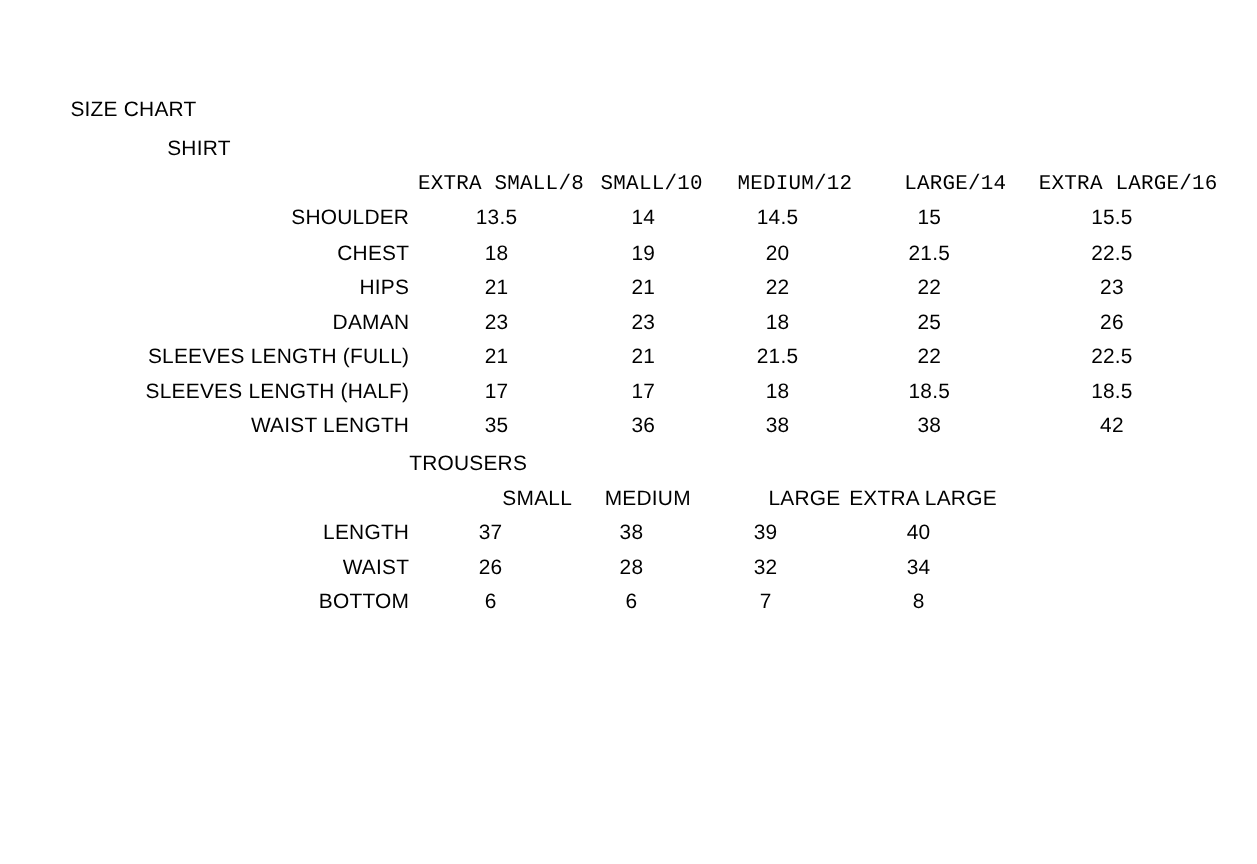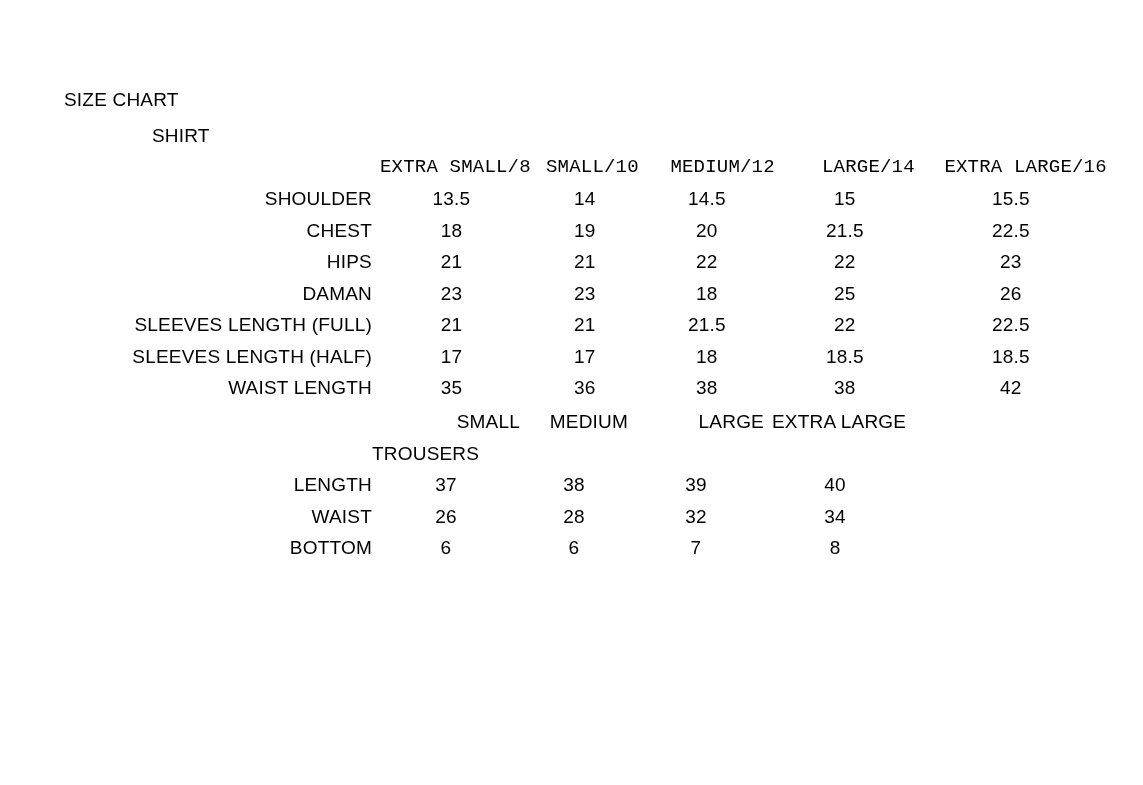--- a/index.html
+++ b/index.html
@@ -198,32 +198,32 @@
   <table class="size-table" id="trousers-table">
     <colgroup>
       <col class="c0">
         <col class="c1">
         <col class="c2">
         <col class="c3">
         <col class="c4">
     </colgroup>
     <tbody>
       <tr>
+        <td class="section-head" colspan="2">TROUSERS</td>
+        <td></td>
+        <td></td>
+        <td></td>
+      </tr>
+      <tr>
         <td class="rowlabel"></td>
         <th class="hdr">SMALL</th>
         <th class="hdr">MEDIUM</th>
         <th class="hdr">LARGE</th>
         <th class="hdr">EXTRA LARGE</th>
       </tr>
-      <tr>
-        <td class="section-head" colspan="2">TROUSERS</td>
-        <td></td>
-        <td></td>
-        <td></td>
-      </tr>
 
       <tr>
         <td class="rowlabel">LENGTH</td>
         <td class="num">37</td>
         <td class="num">38</td>
         <td class="num">39</td>
         <td class="num">40</td>
       </tr>
       <tr>
         <td class="rowlabel">WAIST</td>

